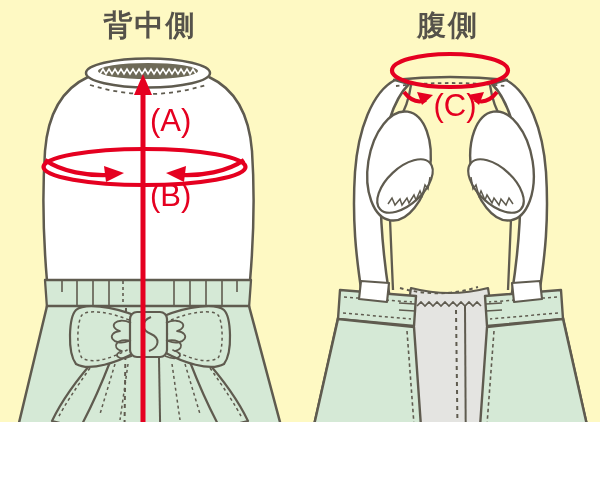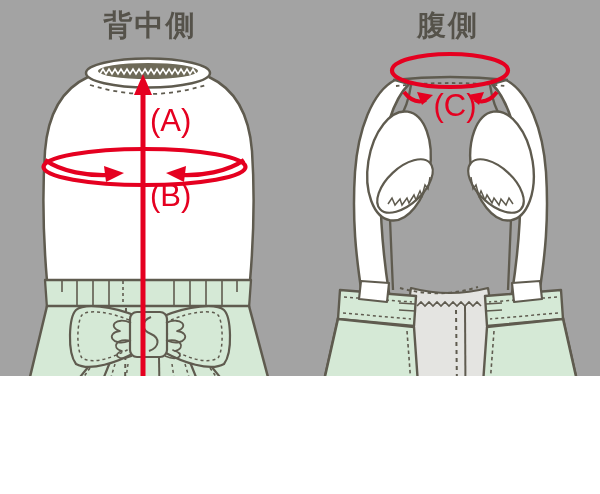--- a/index.html
+++ b/index.html
@@ -1,17 +1,17 @@
 <!DOCTYPE html>
 <html><head>
 <meta charset="utf-8">
 <style>
   html,body{margin:0;padding:0;background:#ffffff;}
   .canvas{
-    position:relative;width:600px;height:376px;background:#a3a3a3;overflow:hidden;
+    position:relative;width:600px;height:422px;background:#fef9c3;overflow:hidden;
     font-family:"Liberation Sans","DejaVu Sans",sans-serif;
   }
   .view{position:absolute;top:0;width:300px;height:494px;}
   .view-back{left:0;}
   .view-belly{left:298px;}
   .view-title{
     position:absolute;top:6px;left:0;width:100%;text-align:center;
     font-size:29px;font-weight:600;color:#55524a;letter-spacing:2px;z-index:2;
   }
   svg{position:absolute;top:0;left:0;}

